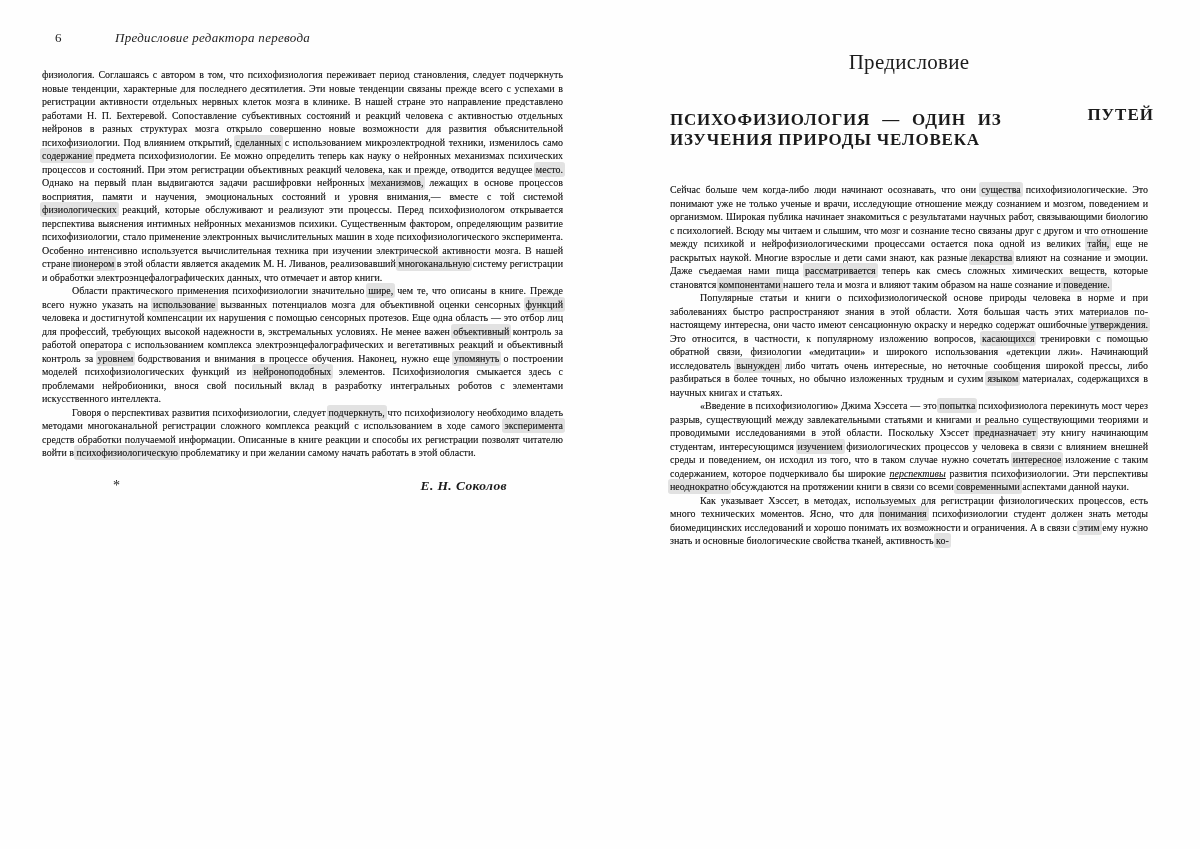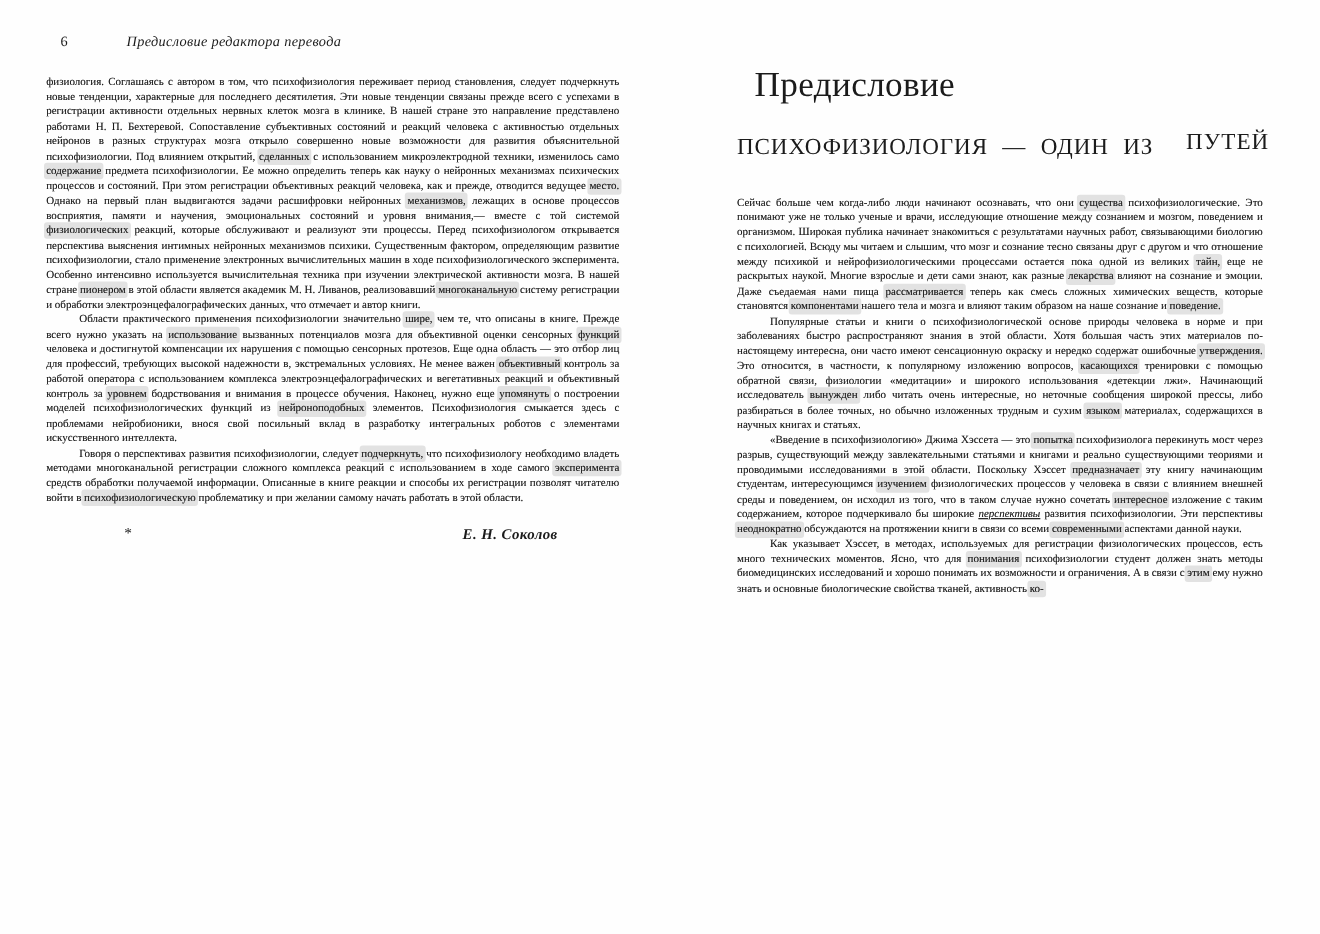--- a/index.html
+++ b/index.html
@@ -69,32 +69,33 @@
     font-weight: bold;
   }
   
   .page-right {
     position: absolute;
     left: 670px;
     top: 46px;
     width: 478px;
   }
   .pr-title {
-    margin: 16px;
-    font-size: 32px;
+    margin: 2px;
+    font-size: 21px;
     line-height: 28px;
     font-weight: 400;
     letter-spacing: 0.3px;
+    text-align: center;
   }
   .pr-heading {
     position: relative;
     margin-top: 34px;
-    font-size: 21px;
+    font-size: 17px;
     line-height: 19.5px;
-    font-weight: 400;
+    font-weight: 700;
     letter-spacing: 0.8px;
   }
   .h-line1 { word-spacing: 7px; }
   .h-offset {
     position: absolute;
     right: -6px;
     top: -5px;
     letter-spacing: 1px;
   }
   .pr-body { margin-top: 34px; }
@@ -127,20 +128,21 @@
     </div>
   </div>
 
   <div class="page-right">
     <h1 class="pr-title">Предисловие</h1>
     <div class="pr-heading">
       <div class="h-line1">
         <span>ПСИХОФИЗИОЛОГИЯ — ОДИН ИЗ</span>
         <span class="h-offset">ПУТЕЙ</span>
       </div>
+      <div class="h-line2">ИЗУЧЕНИЯ ПРИРОДЫ ЧЕЛОВЕКА</div>
     </div>
     <div class="body-text pr-body">
       <p class="first">Сейчас больше чем когда-либо люди начинают осознавать, что они <span class="sm">существа</span> психофизиологические. Это понимают уже не только ученые и врачи, исследующие отношение между сознанием и мозгом, поведением и организмом. Широкая публика начинает знакомиться с результатами научных работ, связывающими биологию с психологией. Всюду мы читаем и слышим, что мозг и сознание тесно связаны друг с другом и что отношение между психикой и нейрофизиологическими процессами остается пока одной из великих <span class="sm">тайн,</span> еще не раскрытых наукой. Многие взрослые и дети сами знают, как разные <span class="sm">лекарства</span> влияют на сознание и эмоции. Даже съедаемая нами пища <span class="sm">рассматривается</span> теперь как смесь сложных химических веществ, которые становятся <span class="sm">компонентами</span> нашего тела и мозга и влияют таким образом на наше сознание и <span class="sm">поведение.</span></p>
       <p>Популярные статьи и книги о психофизиологической основе природы человека в норме и при заболеваниях быстро распространяют знания в этой области. Хотя большая часть этих материалов по-настоящему интересна, они часто имеют сенсационную окраску и нередко содержат ошибочные <span class="sm">утверждения.</span> Это относится, в частности, к популярному изложению вопросов, <span class="sm">касающихся</span> тренировки с помощью обратной связи, физиологии «медитации» и широкого использования «детекции лжи». Начинающий исследователь <span class="sm">вынужден</span> либо читать очень интересные, но неточные сообщения широкой прессы, либо разбираться в более точных, но обычно изложенных трудным и сухим <span class="sm">языком</span> материалах, содержащихся в научных книгах и статьях.</p>
       <p>«Введение в психофизиологию» Джима Хэссета — это <span class="sm">попытка</span> психофизиолога перекинуть мост через разрыв, существующий между завлекательными статьями и книгами и реально существующими теориями и проводимыми исследованиями в этой области. Поскольку Хэссет <span class="sm">предназначает</span> эту книгу начинающим студентам, интересующимся <span class="sm">изучением</span> физиологических процессов у человека в связи с влиянием внешней среды и поведением, он исходил из того, что в таком случае нужно сочетать <span class="sm">интересное</span> изложение с таким содержанием, которое подчеркивало бы широкие <i>перспективы</i> развития психофизиологии. Эти перспективы <span class="sm">неоднократно</span> обсуждаются на протяжении книги в связи со всеми <span class="sm">современными</span> аспектами данной науки.</p>
       <p>Как указывает Хэссет, в методах, используемых для регистрации физиологических процессов, есть много технических моментов. Ясно, что для <span class="sm">понимания</span> психофизиологии студент должен знать методы биомедицинских исследований и хорошо понимать их возможности и ограничения. А в связи с <span class="sm">этим</span> ему нужно знать и основные биологические свойства тканей, активность <span class="sm">ко-</span></p>
     </div>
   </div>
 
 </div>

